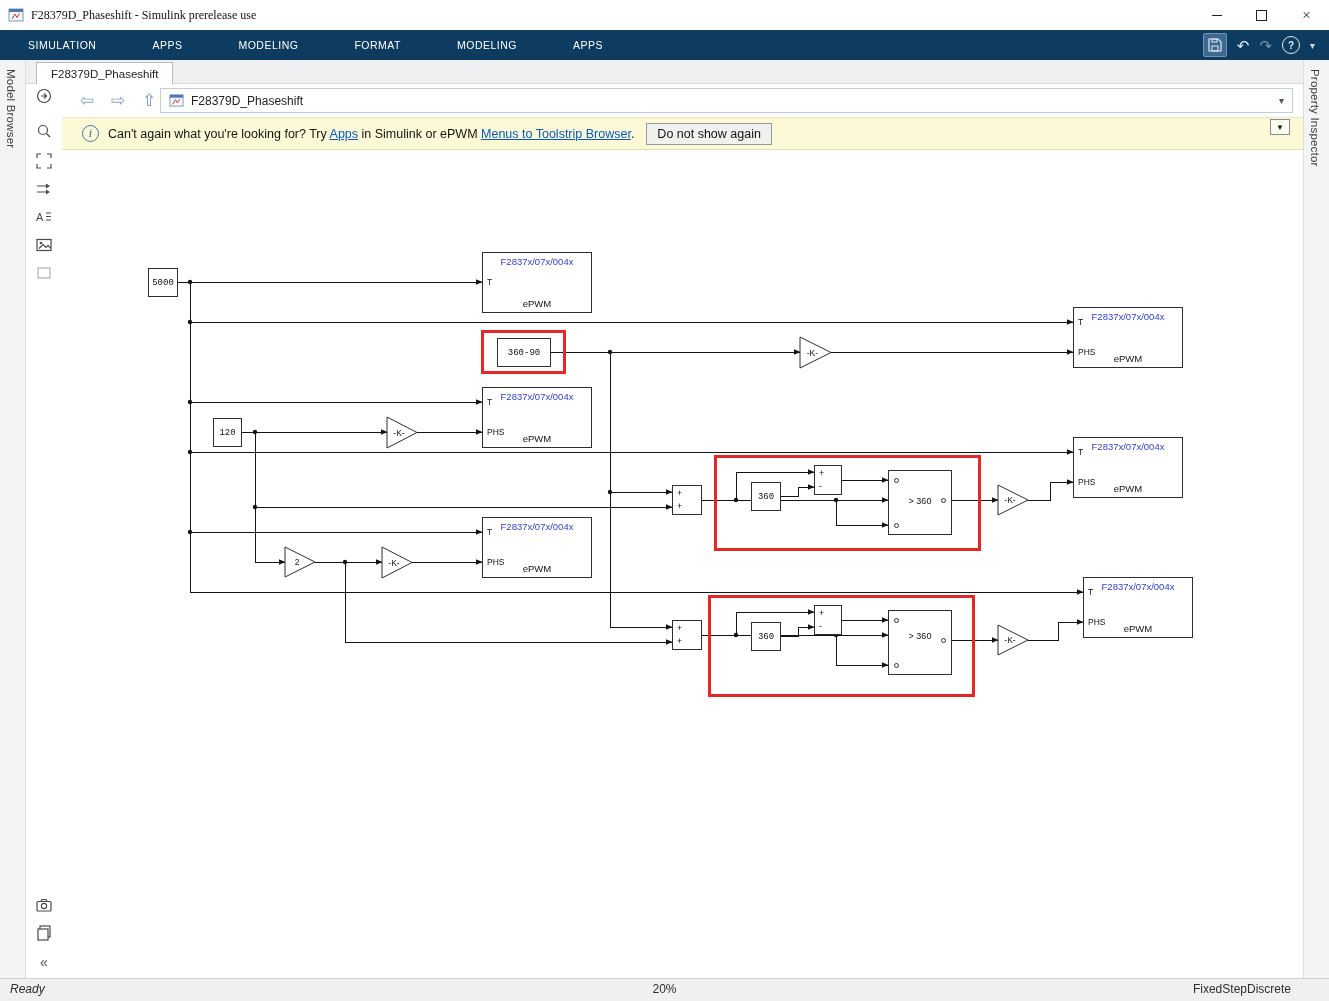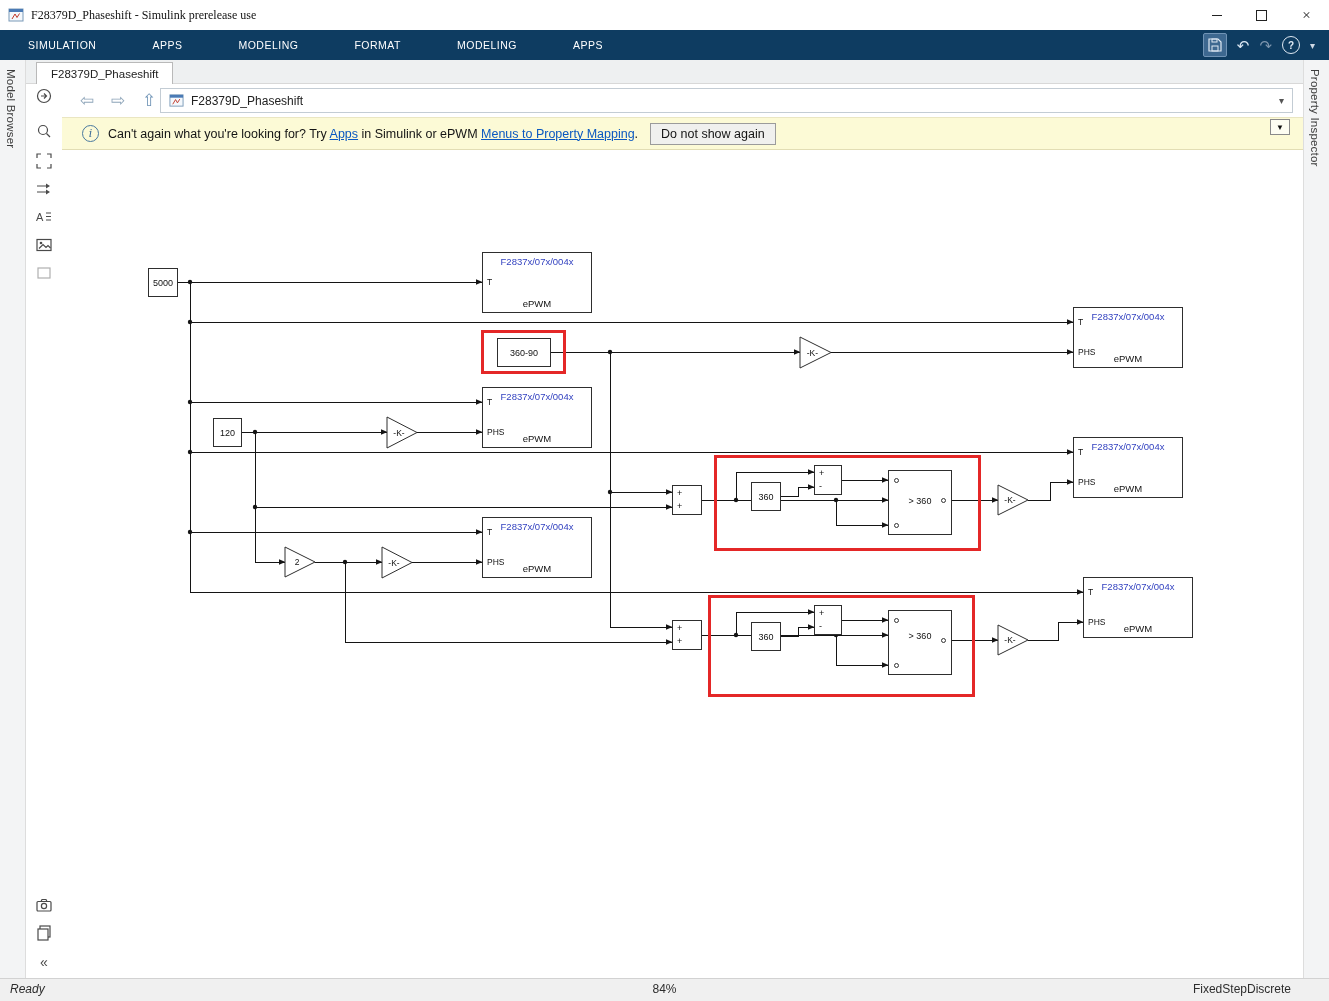--- a/index.html
+++ b/index.html
@@ -57,21 +57,21 @@
   .dismiss-btn{margin-left:12px;background:#f0f0ee;border:1px solid #9b9b9b;font-size:12.5px;padding:3px 10px;color:#141414;font-family:inherit;}
   .notif-caret{position:absolute;right:13px;top:1px;width:20px;height:16px;background:#fdfdf2;border:1px solid #8a8a8a;display:flex;align-items:center;justify-content:center;font-size:8px;color:#111;box-sizing:border-box;}
 
   
   .canvas{position:absolute;left:0;top:66px;width:1241px;height:828px;background:#fff;overflow:hidden;}
   .wires{position:absolute;left:0;top:0;}
   .wire{stroke:#141414;stroke-width:1;fill:none;shape-rendering:crispEdges;}
   .jdot{fill:#141414;}
   .gain{fill:#fff;stroke:#2e2e2e;stroke-width:1;}
   .gain-label{font-size:8.5px;fill:#111;font-family:"Liberation Sans",sans-serif;}
-  .cblock{position:absolute;background:#fff;border:1px solid #2e2e2e;display:flex;align-items:center;justify-content:center;font-size:9px;color:#111;box-sizing:border-box;z-index:2;}
+  .cblock{position:absolute;background:#fff;border:1px solid #2e2e2e;display:flex;align-items:center;justify-content:center;font-size:9px;color:#111;box-sizing:border-box;z-index:2;font-family:Liberation Mono, monospace;}
   .eblock{position:absolute;background:#fff;border:1px solid #2e2e2e;box-sizing:border-box;z-index:2;}
   .etitle{position:absolute;top:3px;width:100%;text-align:center;color:#3342c0;font-size:9.5px;}
   .elabel{position:absolute;bottom:3px;width:100%;text-align:center;color:#111;font-size:9.5px;margin-top:32px;}
   .eport{position:absolute;left:4px;font-size:8.5px;color:#111;}
   .sblock{position:absolute;background:#fff;border:1px solid #2e2e2e;box-sizing:border-box;z-index:2;}
   .ssign{position:absolute;left:4px;font-size:9px;color:#111;line-height:1;}
   .s0{top:3px;} .s1{bottom:3px;}
   .swblock{position:absolute;background:#fff;border:1px solid #2e2e2e;box-sizing:border-box;z-index:2;}
   .swlabel{position:absolute;width:100%;text-align:center;font-size:9px;color:#111;line-height:1;}
   .swport{position:absolute;width:5px;height:5px;border:1px solid #333;border-radius:50%;background:#fff;box-sizing:border-box;}
@@ -227,21 +227,21 @@
               </svg>
             </span>
             <span>F28379D_Phaseshift</span>
             <span class="crumb-caret">▾</span>
           </div>
         </div>
 
         <div class="notif">
           <span class="info-icon">i</span>
           <span>
-            <span>Can't again what you're looking for? Try </span><a class="link">Apps</a><span> in Simulink or ePWM </span><a class="link">Menus to Property Mapping</a><span>.</span>
+            <span>Can't again what you're looking for? Try </span><a class="link">Apps</a><span> in Simulink or ePWM </span><a class="link">Menus to Toolstrip Browser</a><span>.</span>
           </span>
           <button class="dismiss-btn">Do not show again</button>
           <div class="notif-caret">
               <span>▼</span>
             </div>
         </div>
 
         <div class="canvas">
             <svg class="wires" width="1241" height="828">
               <defs>
@@ -392,17 +392,17 @@
             <div class="hl" style="left: 419px; top: 180px; width: 85px; height: 44px;"></div>
             <div class="hl" style="left: 652px; top: 305px; width: 267px; height: 96px;"></div>
             <div class="hl" style="left: 646px; top: 445px; width: 267px; height: 102px;"></div>
           </div>
       </div>
     </div>
   </div>
 
   <div class="statusbar">
     <span class="status-left">Ready</span>
-    <span class="status-center">84%</span>
+    <span class="status-center">20%</span>
     <span class="status-right">FixedStepDiscrete</span>
   </div>
 
 </div>
 
 </body></html>

